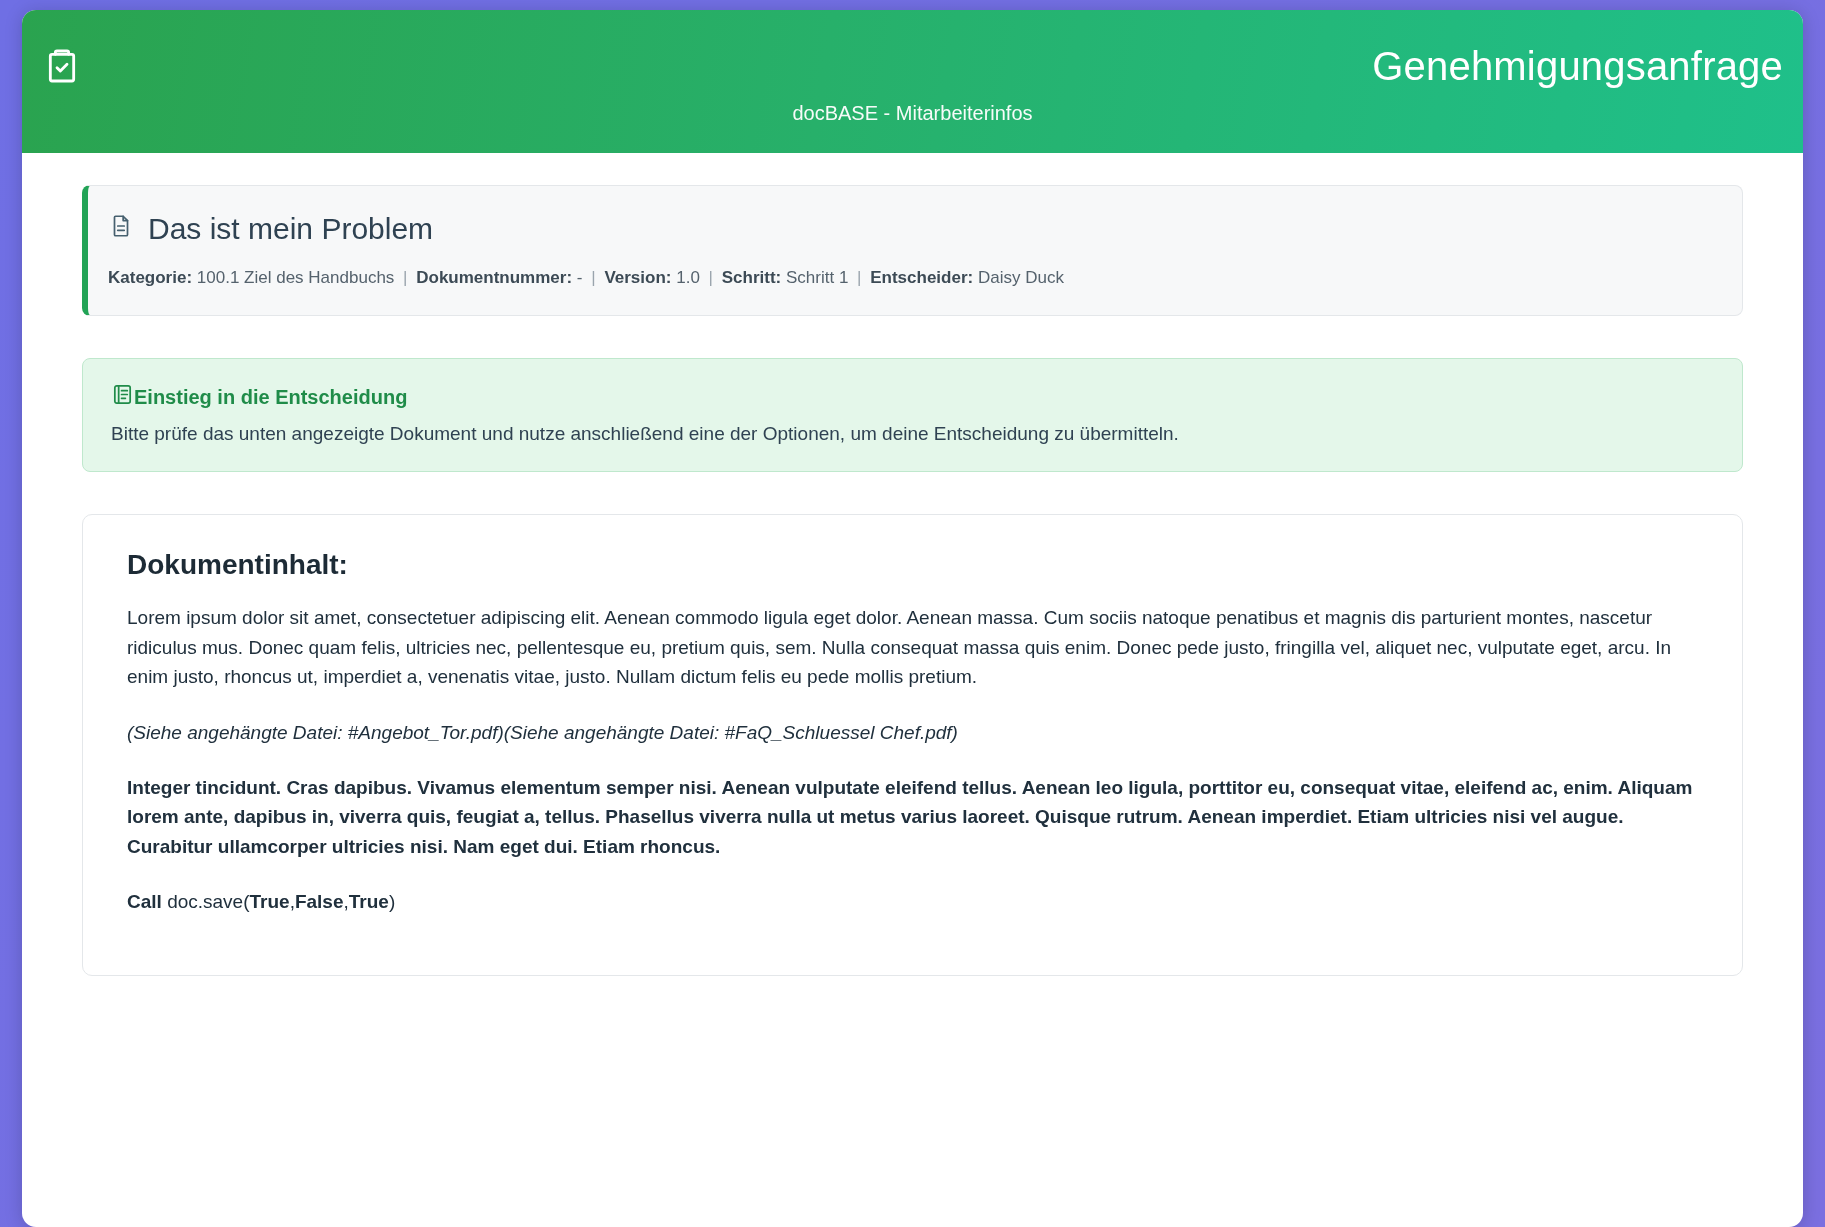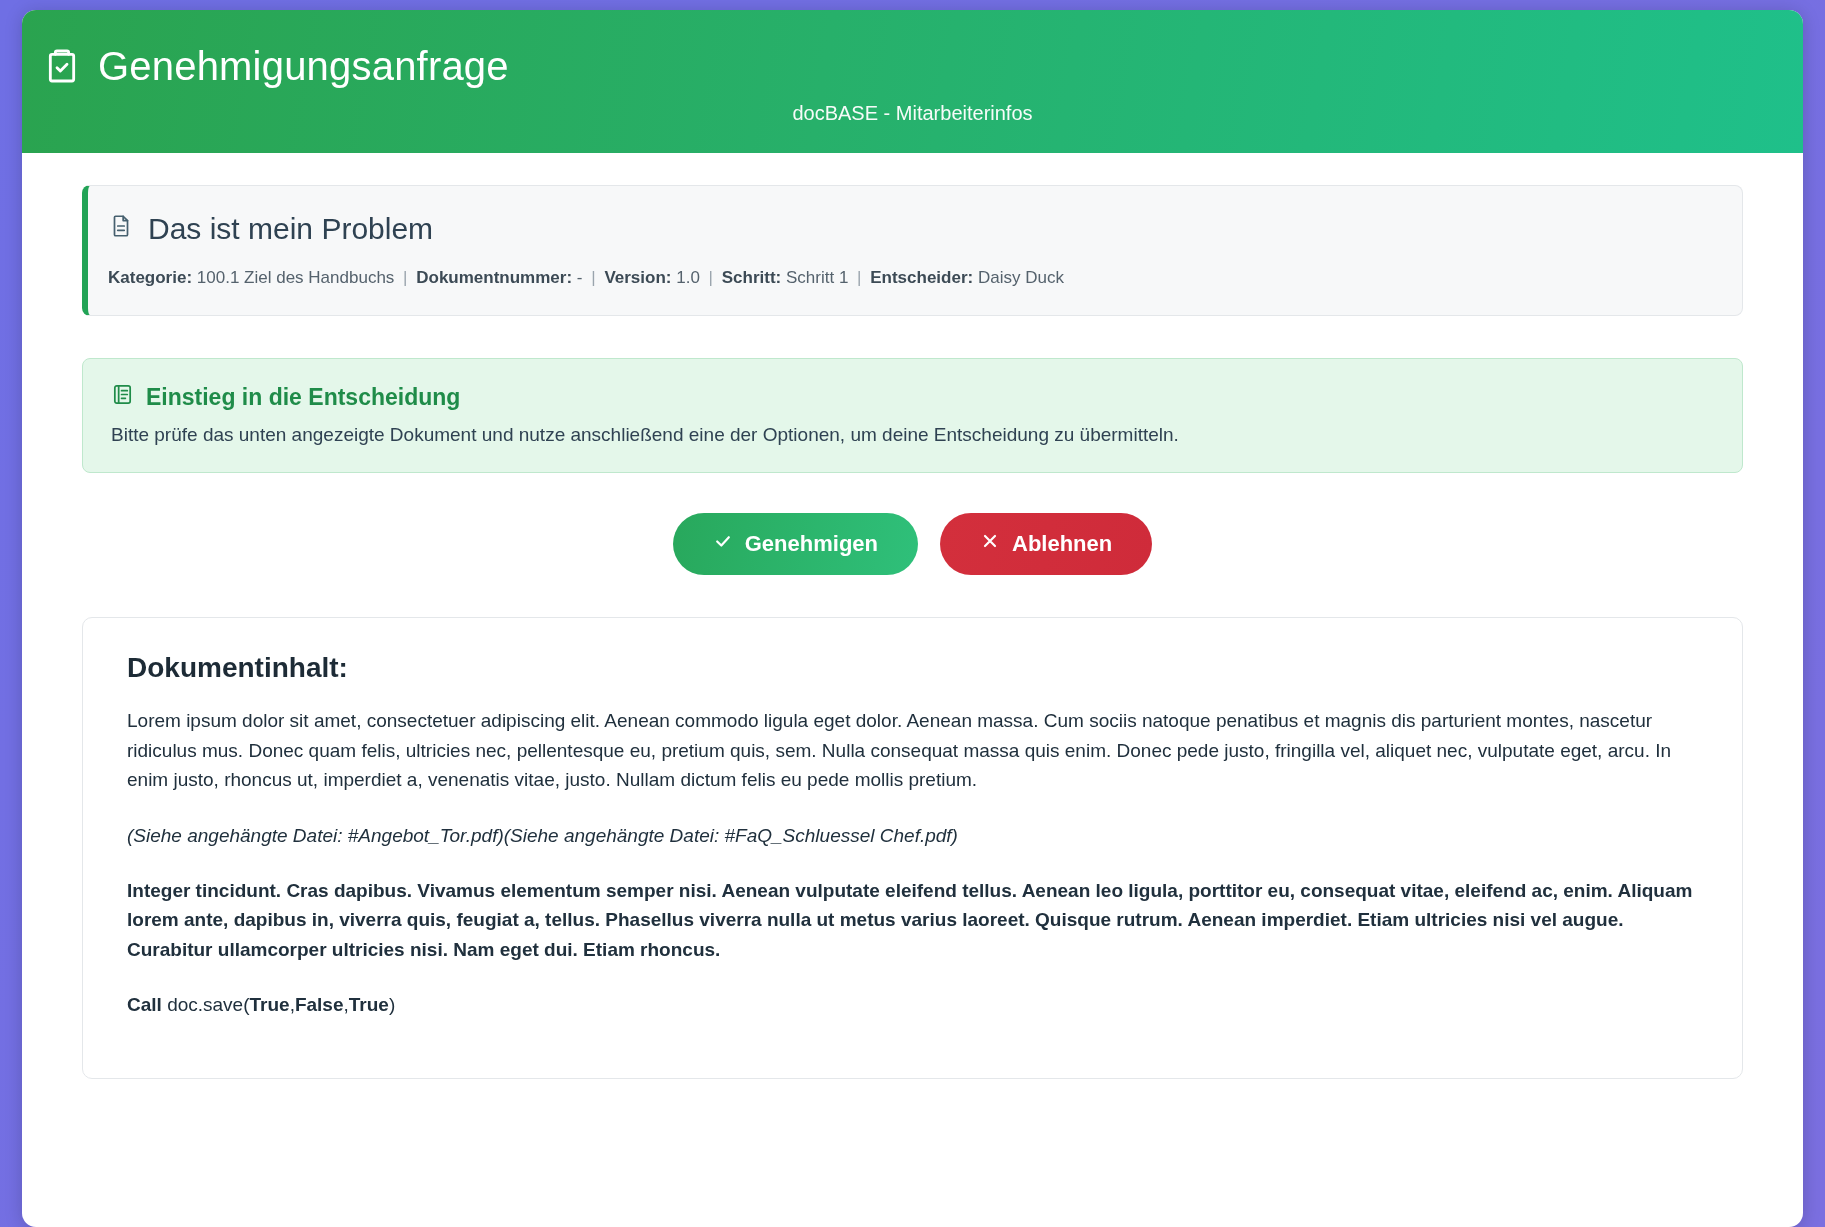--- a/index.html
+++ b/index.html
@@ -33,21 +33,21 @@
     padding: 34px 20px 28px 20px;
     text-align: center;
     flex: 0 0 auto;
   }
   .header-title {
     font-size: 40px;
     font-weight: 400;
     letter-spacing: 0.2px;
     display: flex;
     align-items: center;
-    justify-content: flex-start;
+    justify-content: space-between;
     gap: 16px;
     line-height: 1.1;
   }
   .header-title svg { display: block; }
   .header-sub {
     margin-top: 14px;
     font-size: 20px;
     font-weight: 400;
     opacity: 0.96;
   }
@@ -93,25 +93,24 @@
   
   .info-box {
     margin-top: 42px;
     background: #e4f7ea;
     border: 1px solid #bfe8cd;
     border-radius: 8px;
     padding: 24px 28px 26px 28px;
   }
   .info-title {
     color: #1f8c49;
-    font-size: 23px;
+    font-size: 20px;
     font-weight: bold;
     display: flex;
     align-items: center;
-    gap: 12px;
     margin-bottom: 12px;
   }
   .info-text {
     font-size: 19px;
     color: #2f4252;
   }
   
   .actions {
     margin-top: 40px;
     display: flex;
@@ -214,38 +213,20 @@
             <rect x="4" y="3" width="16" height="18" rx="2"></rect>
             <path d="M8 3v18"></path>
             <path d="M11 8h6M11 12h6M11 16h4"></path>
           </svg>
         </span>
         <span>Einstieg in die Entscheidung</span>
       </div>
       <div class="info-text">Bitte prüfe das unten angezeigte Dokument und nutze anschließend eine der Optionen, um deine Entscheidung zu übermitteln.</div>
     </div>
 
-    <div class="actions">
-      <button class="btn btn-approve">
-        <span>
-          <svg width="20" height="20" viewBox="0 0 24 24" fill="none" stroke="#ffffff" stroke-width="2.6" stroke-linecap="round" stroke-linejoin="round">
-            <path d="M5 12.5l5 5 9-10"></path>
-          </svg>
-        </span>
-        <span>Genehmigen</span>
-      </button>
-      <button class="btn btn-reject">
-        <span>
-          <svg width="20" height="20" viewBox="0 0 24 24" fill="none" stroke="#ffffff" stroke-width="2.6" stroke-linecap="round" stroke-linejoin="round">
-            <path d="M6 6l12 12M18 6L6 18"></path>
-          </svg>
-        </span>
-        <span>Ablehnen</span>
-      </button>
-    </div>
 
     <div class="content-card">
       <h2>Dokumentinhalt:</h2>
       <p class="para">Lorem ipsum dolor sit amet, consectetuer adipiscing elit. Aenean commodo ligula eget dolor. Aenean massa. Cum sociis natoque penatibus et magnis dis parturient montes, nascetur ridiculus mus. Donec quam felis, ultricies nec, pellentesque eu, pretium quis, sem. Nulla consequat massa quis enim. Donec pede justo, fringilla vel, aliquet nec, vulputate eget, arcu. In enim justo, rhoncus ut, imperdiet a, venenatis vitae, justo. Nullam dictum felis eu pede mollis pretium.</p>
       <p class="para italic">(Siehe angehängte Datei: #Angebot_Tor.pdf)(Siehe angehängte Datei: #FaQ_Schluessel Chef.pdf)</p>
       <p class="para bold">Integer tincidunt. Cras dapibus. Vivamus elementum semper nisi. Aenean vulputate eleifend tellus. Aenean leo ligula, porttitor eu, consequat vitae, eleifend ac, enim. Aliquam lorem ante, dapibus in, viverra quis, feugiat a, tellus. Phasellus viverra nulla ut metus varius laoreet. Quisque rutrum. Aenean imperdiet. Etiam ultricies nisi vel augue. Curabitur ullamcorper ultricies nisi. Nam eget dui. Etiam rhoncus.</p>
       <p class="para call">
         <b>Call</b><span> doc.save(</span><b>True</b><span>,</span><b>False</b><span>,</span><b>True</b><span>)</span>
       </p>
     </div>

